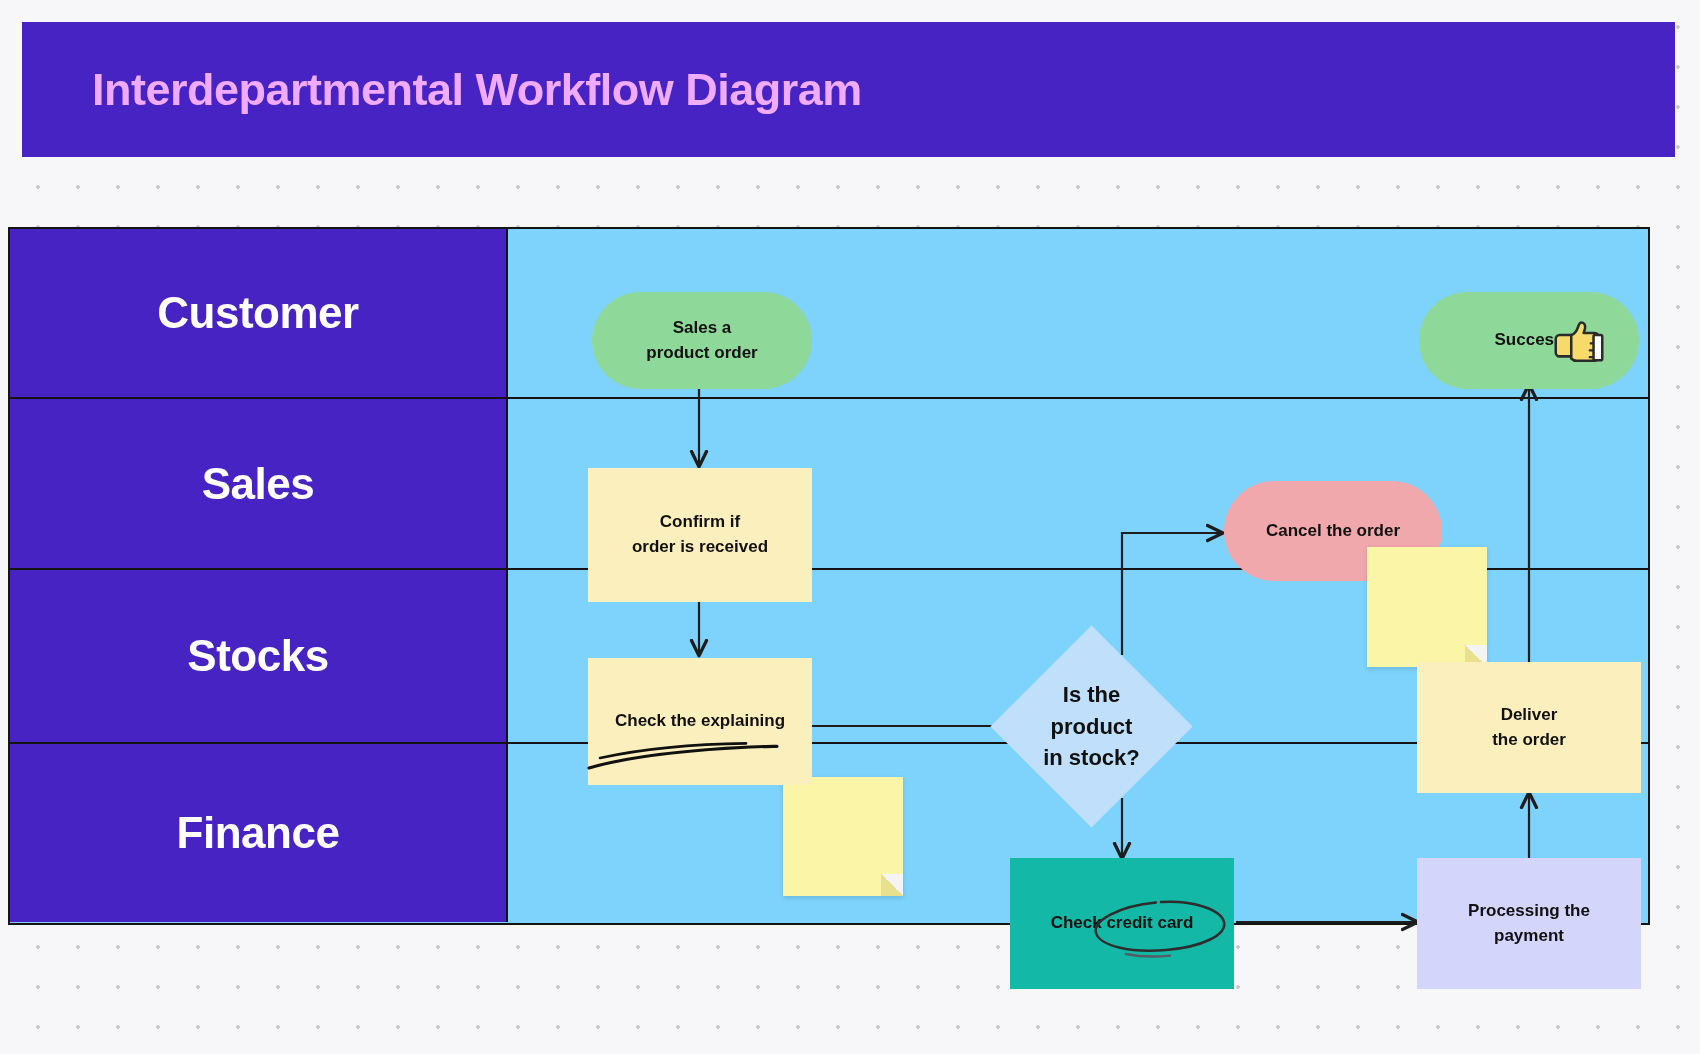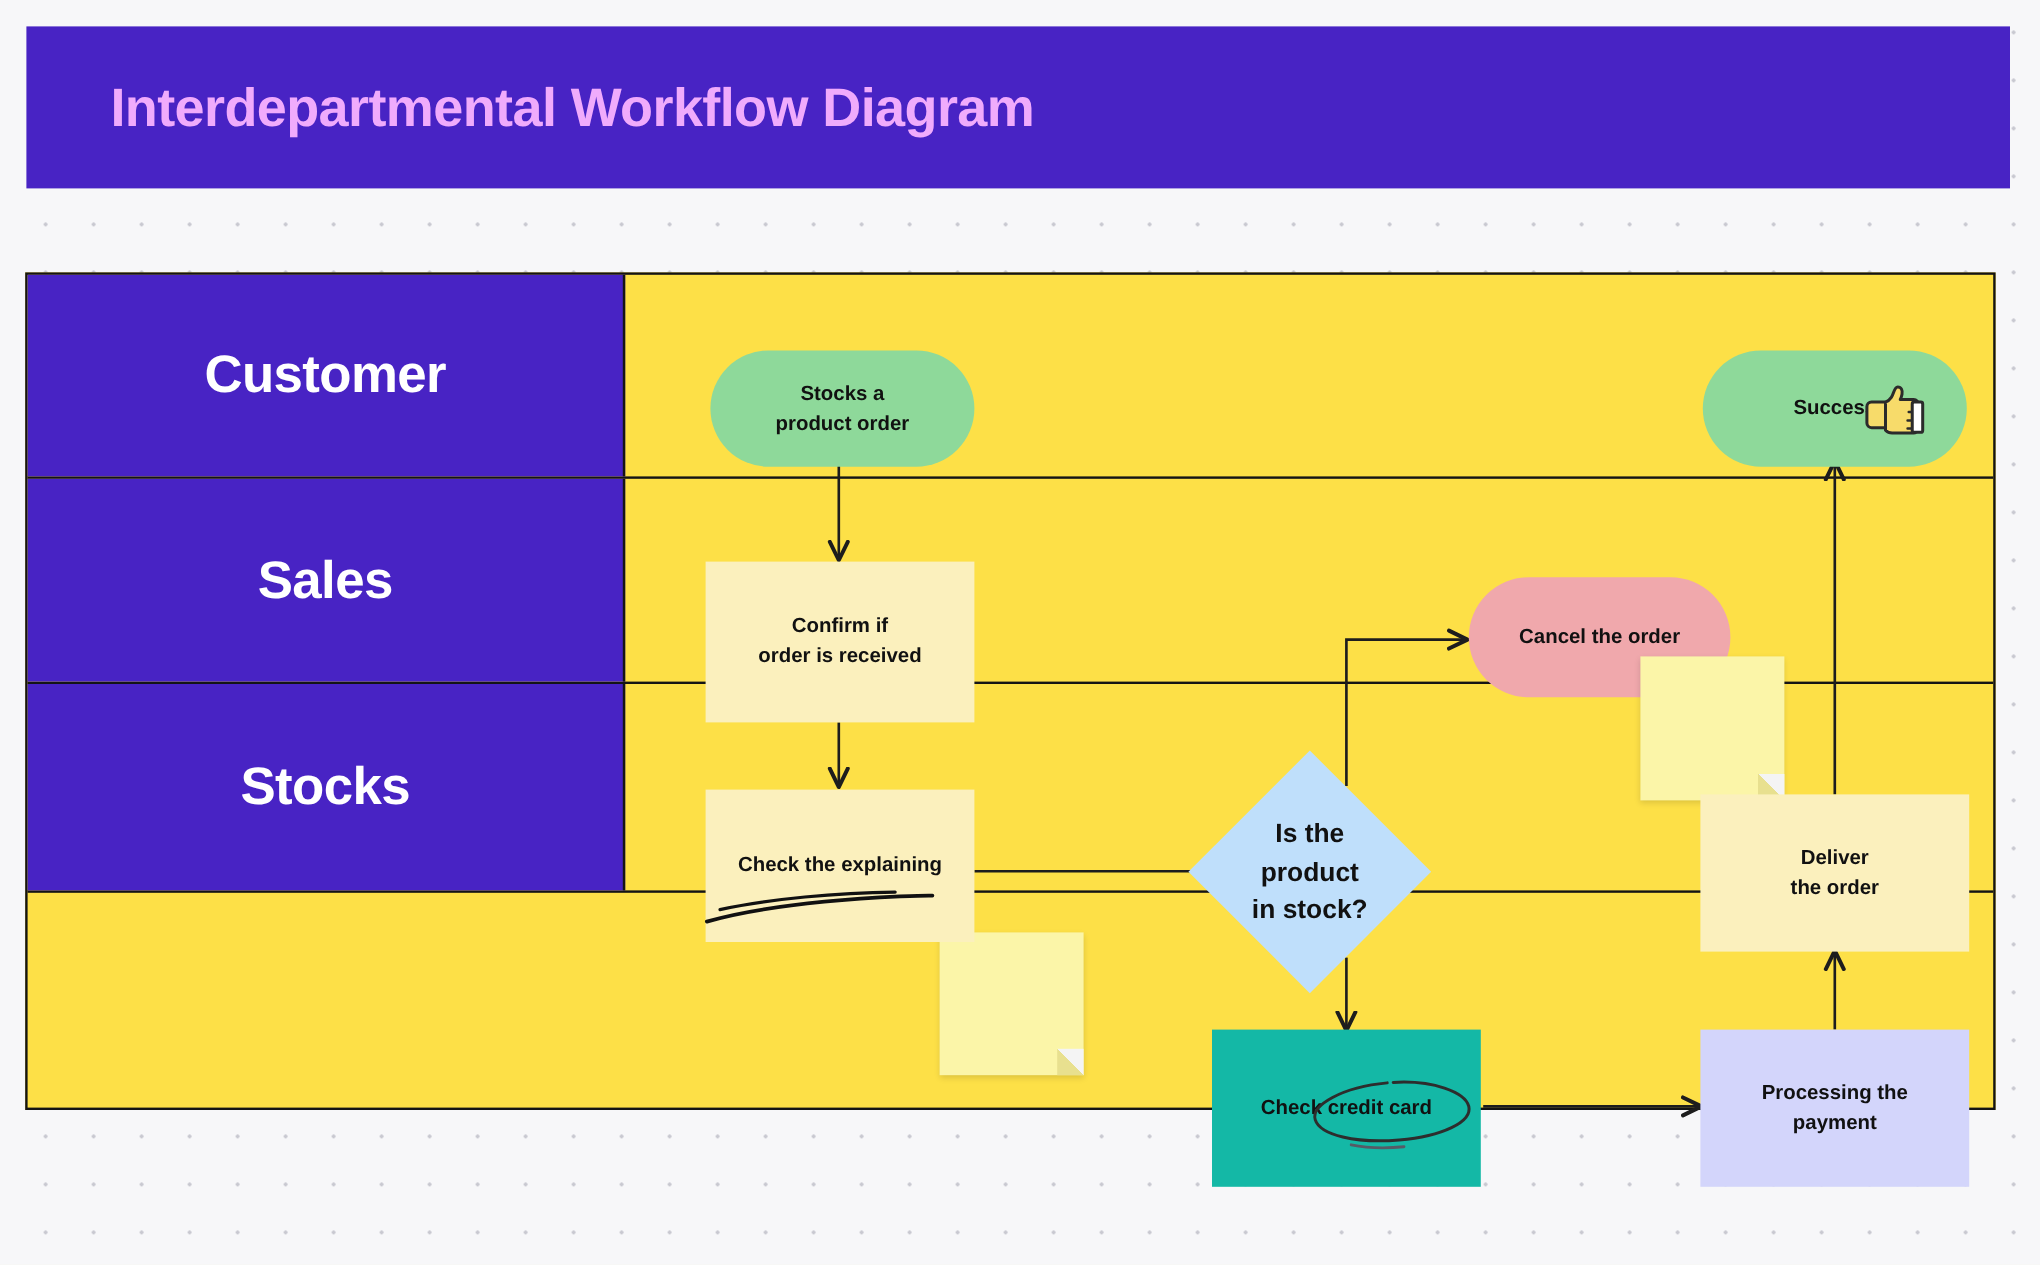--- a/index.html
+++ b/index.html
@@ -53,27 +53,27 @@
     font-weight: 700;
     line-height: 1.35;
     text-align: right;
     max-width: 450px;
     white-space: pre-line;
   }
 
   
   #lane-frame {
     position: absolute;
-    left: 21px;
+    left: 8px;
     top: 227px;
     width: 1642px;
     height: 698px;
     border: 2.5px solid #141414;
     box-sizing: border-box;
-    background: #fde047;
+    background: #7dd3fc;
   }
   .lane-row {
     position: absolute;
     left: 0;
     width: 100%;
     box-sizing: border-box;
     border-bottom: 2.5px solid #141414;
   }
   .lane-row.last { border-bottom: none; }
 
@@ -187,20 +187,23 @@
   </div>
 
   <div class="lane-row" style="top:170px; height:171px;">
     <div class="lane-label-cell">Sales</div>
   </div>
 
   <div class="lane-row" style="top:341px; height:174px;">
     <div class="lane-label-cell">Stocks</div>
   </div>
 
+  <div class="lane-row last" style="top:515px; height:178px;">
+    <div class="lane-label-cell">Finance</div>
+  </div>
 
 </div>
 
 <svg id="connectors">
   <defs>
     <marker id="arrowhead" markerWidth="9" markerHeight="9" refX="7.2" refY="4.5" orient="auto" markerUnits="strokeWidth">
       <path d="M0.6,1.1 L7.6,4.5 L0.6,7.9" fill="none" stroke="#1d1d1d" stroke-width="1.5" stroke-linecap="round" stroke-linejoin="round"></path>
     </marker>
   </defs>
 
@@ -216,21 +219,21 @@
 
   <path d="M1236,922 L1417,922" fill="none" stroke="#1d1d1d" stroke-width="2.2" marker-end="url(#arrowhead)"></path>
 
   <path d="M1529,858 L1529,793" fill="none" stroke="#1d1d1d" stroke-width="2.2" marker-end="url(#arrowhead)"></path>
 
   <path d="M1529,662 L1529,385" fill="none" stroke="#1d1d1d" stroke-width="2.2" marker-end="url(#arrowhead)"></path>
 </svg>
 
 <div class="sticky-note" style="left:783px; top:777px; width:120px; height:119px;"></div>
 
-<div class="node node-terminator" style="left:592px; top:292px; width:220px; height:97px; background:#8ed99a;">Stocks a
+<div class="node node-terminator" style="left:592px; top:292px; width:220px; height:97px; background:#8ed99a;">Sales a
 product order</div>
 
 <div class="node node-terminator" style="left:1419px; top:292px; width:220px; height:97px; background:#8ed99a;">Success</div>
 
 <svg id="thumbs-up-icon" viewBox="0 0 64 64">
   <path d="M12,30 h12 v22 h-12 a4,4 0 0 1 -4,-4 v-14 a4,4 0 0 1 4,-4 z" fill="#f7db6a" stroke="#2b2b2b" stroke-width="2.6" stroke-linejoin="round"></path>
   <path d="M24,30 c0,0 3,-1 5,-4 c2.5,-3.7 2.5,-9 5.5,-9 c3.2,0 4.3,3 3.7,6.2 c-0.45,2.4 -1.5,4.6 -1.5,4.6
            h11.6 a4,4 0 0 1 4,4.2 c-0.15,2.1 -1.9,3.6 -4,3.6
            h2.2 a3.6,3.6 0 0 1 0,7.2
            h-1.2 a3.5,3.5 0 0 1 0,7

